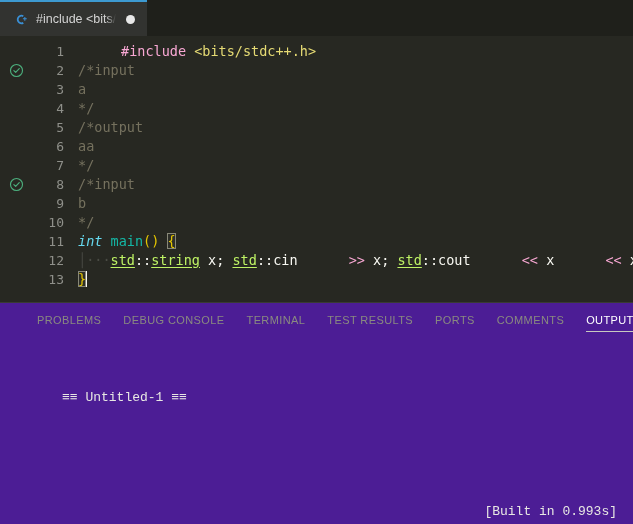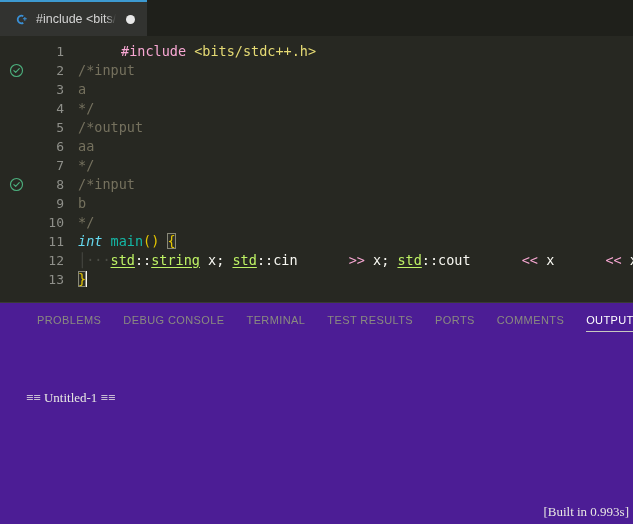--- a/index.html
+++ b/index.html
@@ -179,27 +179,28 @@
     content: "";
     position: absolute;
     left: 11px;
     right: 11px;
     bottom: 6px;
     height: 1px;
     background: #c8c8c0;
   }
   .output {
     flex: 1 1 auto;
-    padding: 12px 4px 0 26px;
-    font-family: Liberation Serif, serif;
+    padding: 12px 16px 0 26px;
+    font-family: Liberation Mono, monospace;
     font-size: 13px;
     line-height: 19px;
     color: #e8e8e3;
     overflow: hidden;
     white-space: pre;
+    margin-left: 36px;
   }
   .out-header {
     color: #e8e8e3;
     letter-spacing: 0px;
   }
   .out-blank { height: 19px; }
   .out-line { color: #e8e8e3; text-align: right; }
 </style>
 </head>
 <body>

